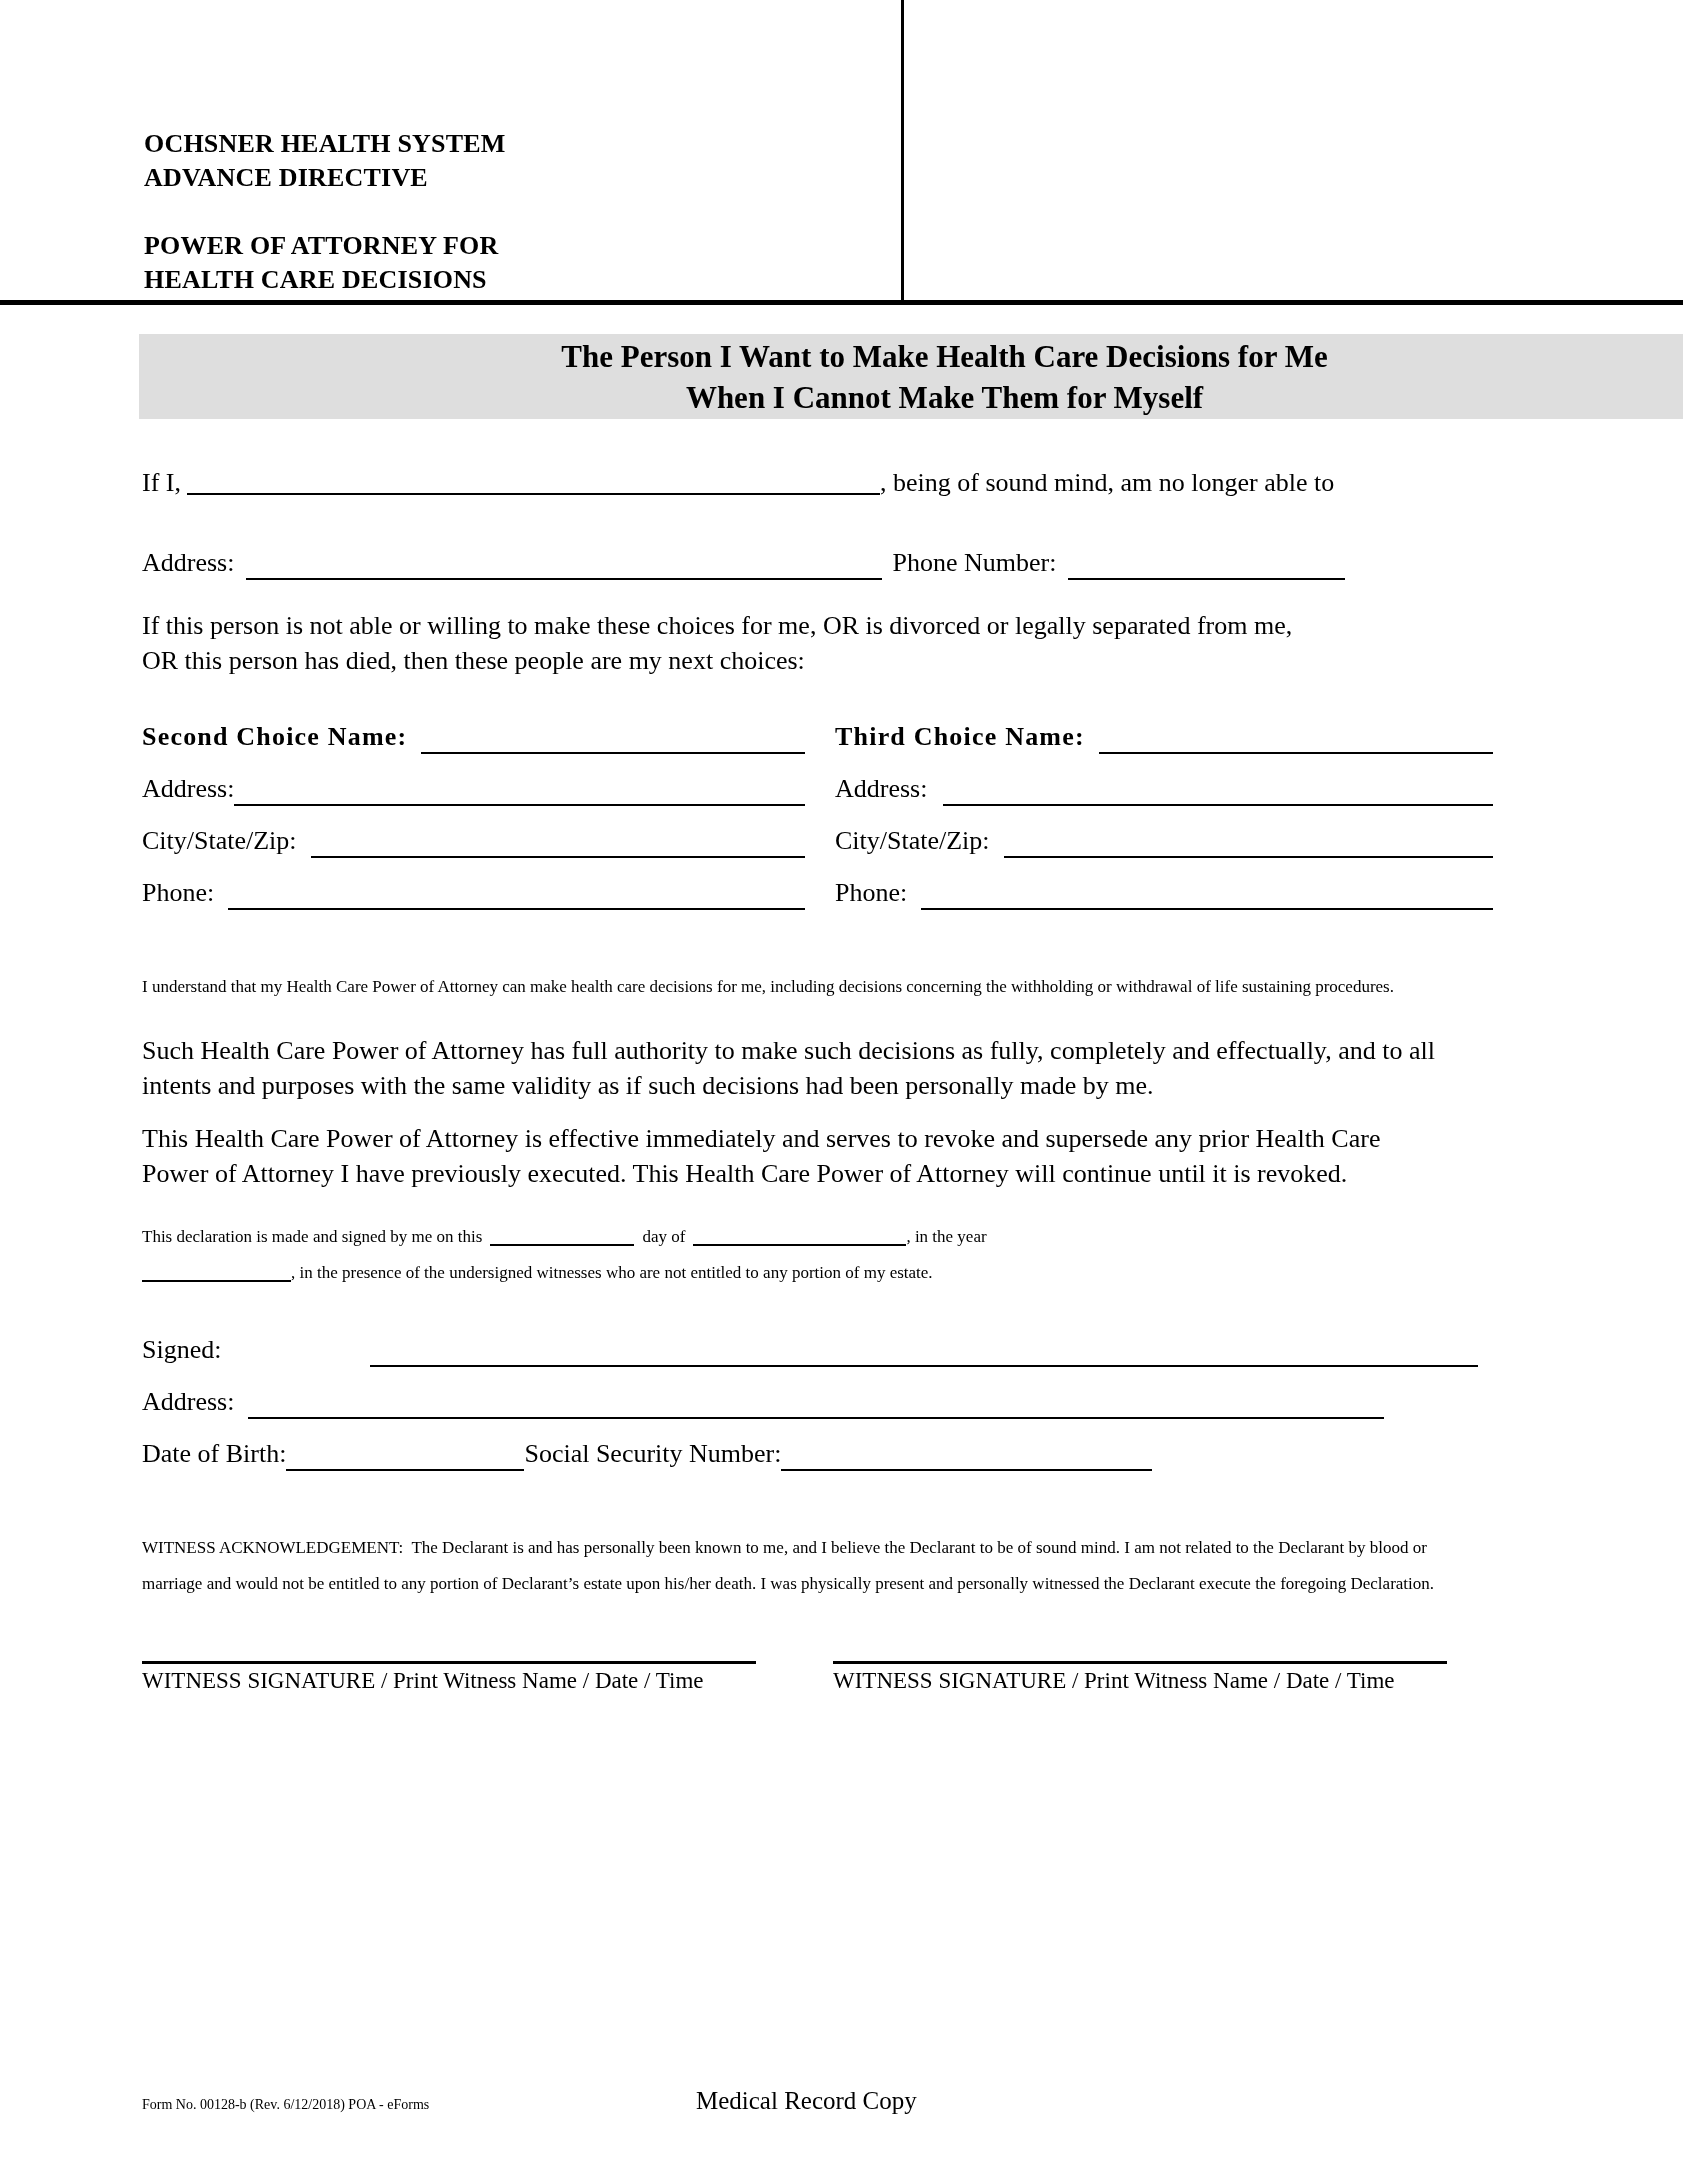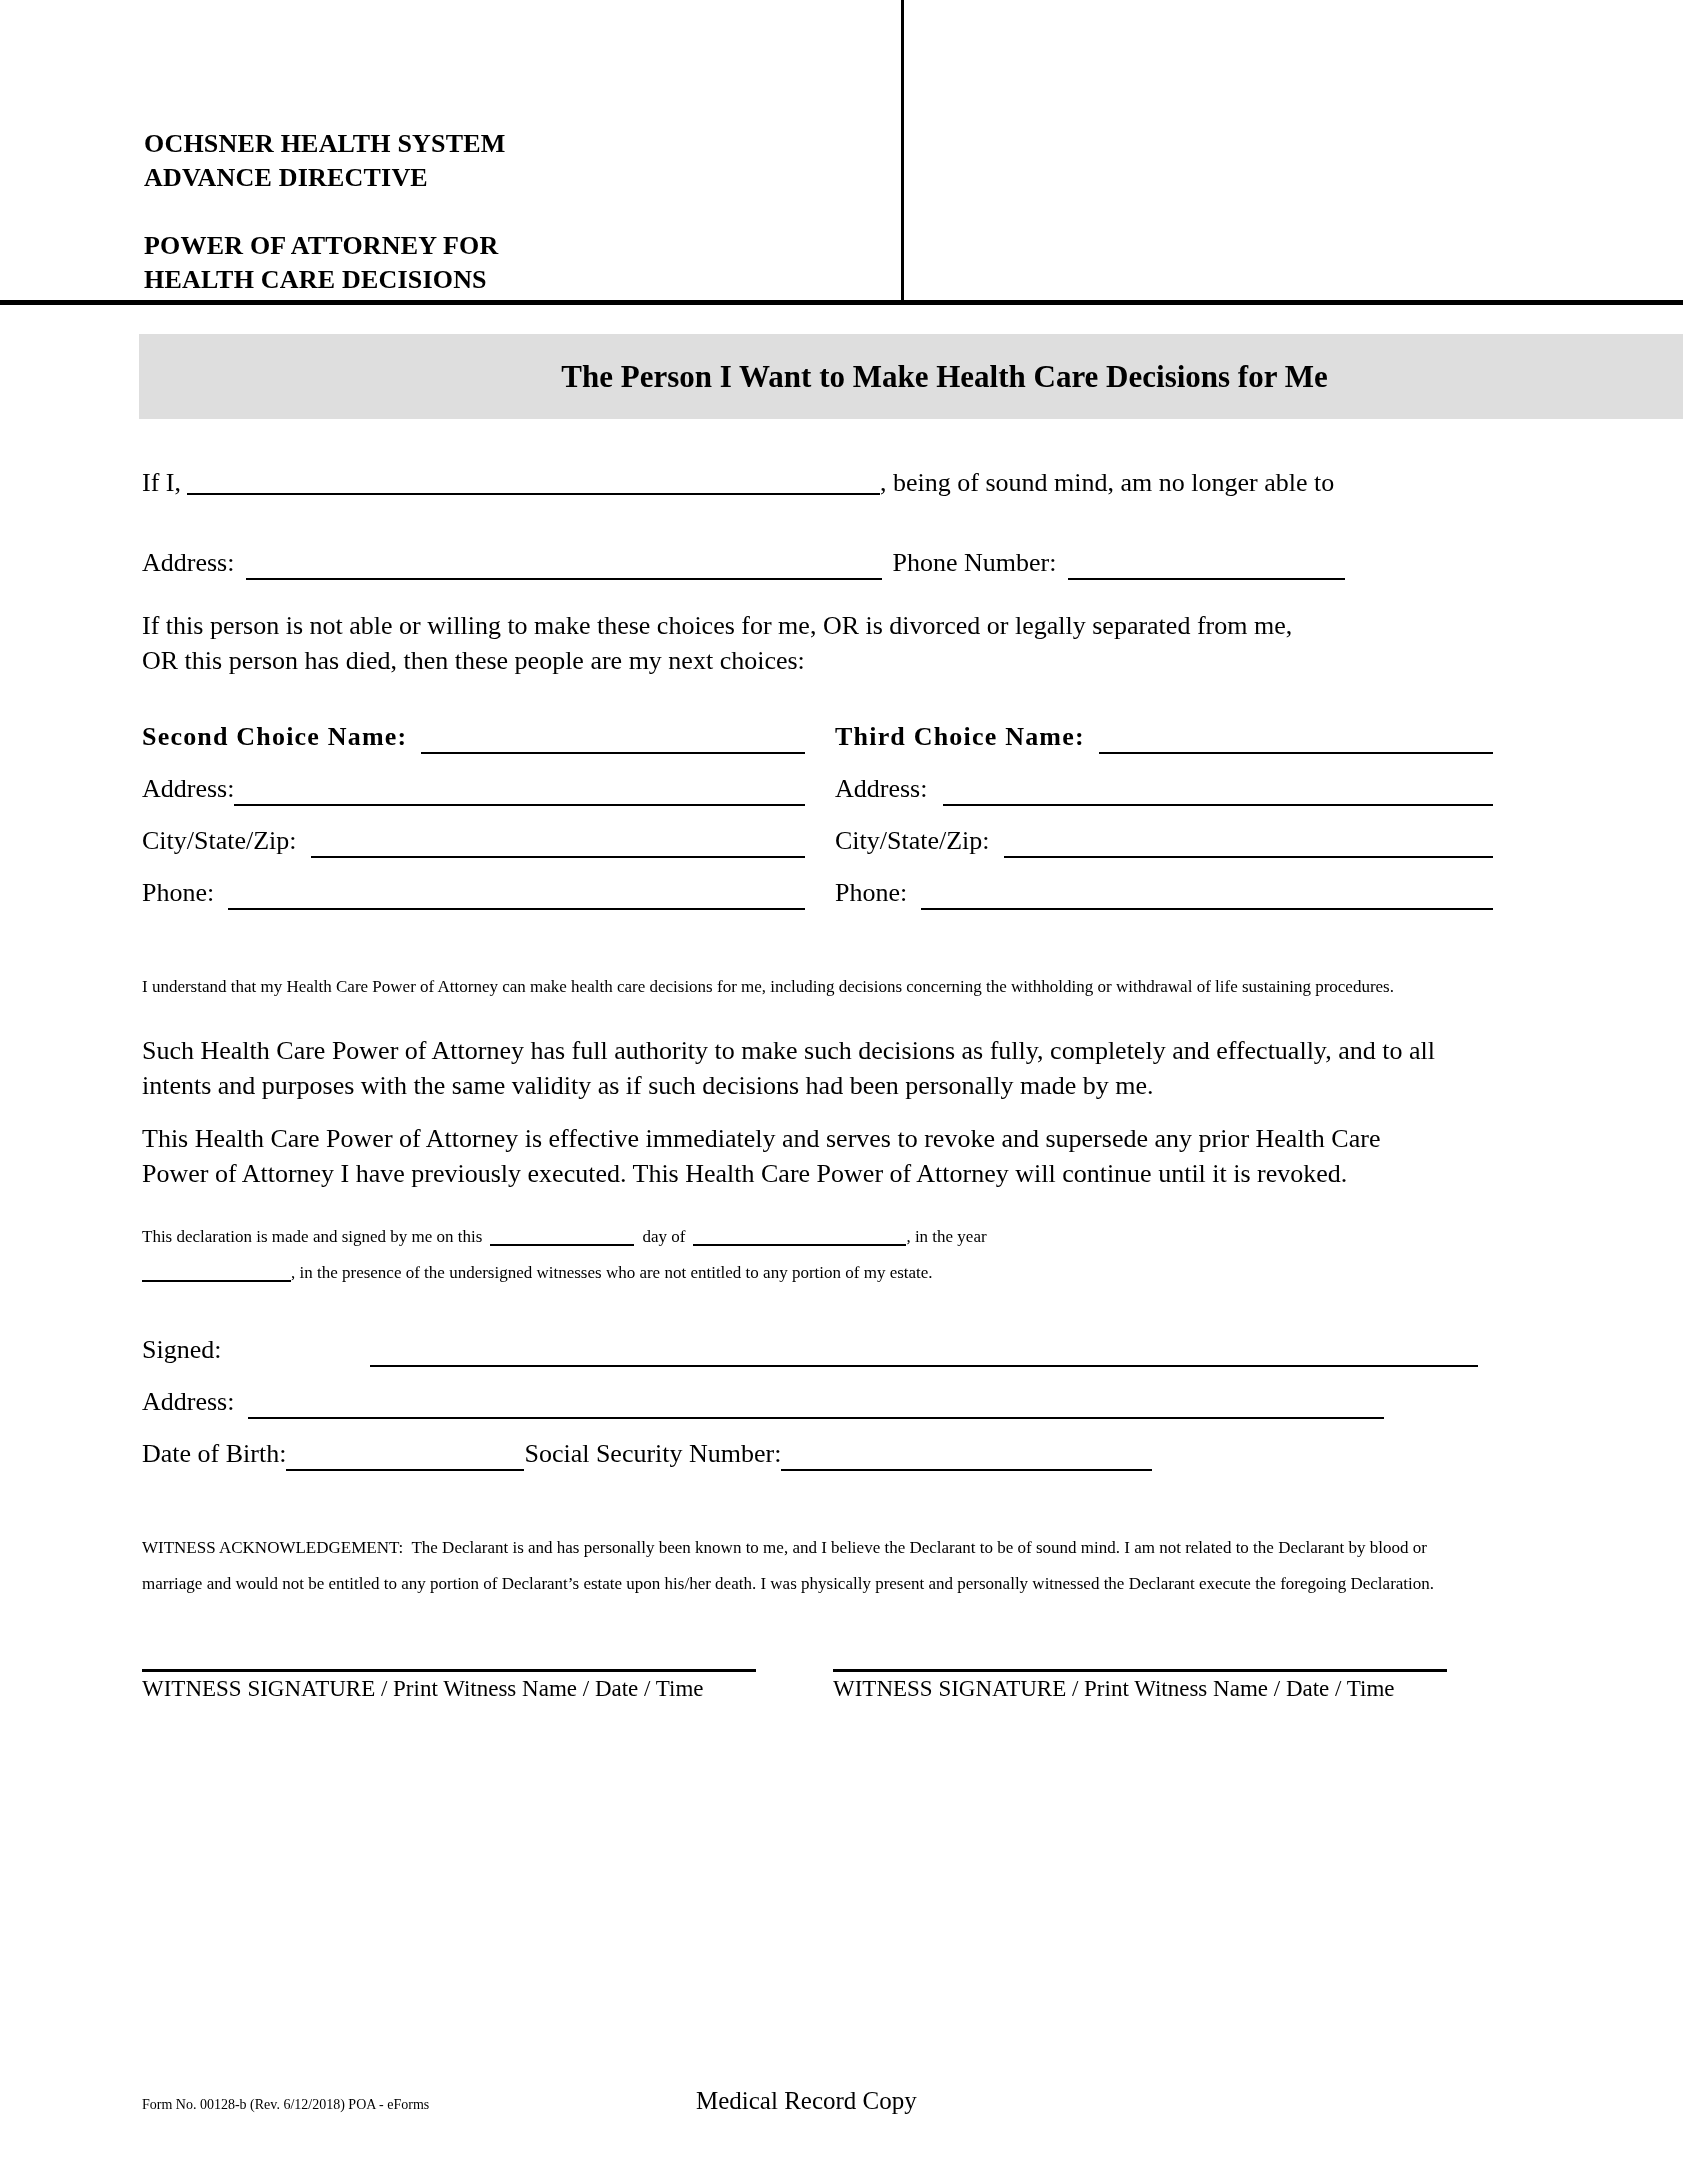--- a/index.html
+++ b/index.html
@@ -143,21 +143,20 @@
     font-size: 26px;
     line-height: 34px;
     white-space: nowrap;
   }
 
   
   #witness-lines {
     display: flex;
     gap: 77px;
     width: 1307px;
-    margin-top: 8px;
   }
   .witness-col { width: 614px; }
   .witness-rule {
     border-top: 3px solid #000;
     width: 100%;
   }
   .witness-caption {
     font-size: 23px;
     line-height: 30px;
     padding-top: 2px;
@@ -193,20 +192,21 @@
     <div class="hdr-line">OCHSNER HEALTH SYSTEM</div>
     <div class="hdr-line">ADVANCE DIRECTIVE</div>
     <div class="hdr-gap"></div>
     <div class="hdr-line">POWER OF ATTORNEY FOR</div>
     <div class="hdr-line">HEALTH CARE DECISIONS</div>
   </div>
 </div>
 
 <div id="section-banner">
   <div class="banner-line">The Person I Want to Make Health Care Decisions for Me</div>
+  <div class="banner-line">When I Cannot Make Them for Myself</div>
 </div>
 
 <div id="body-zone">
 
   <div class="para">
     <span>If I,</span><span class="rule" style="width:693px;margin-left:6px;"></span><span>, being of sound mind, am no longer able to</span>
   </div>
 
   <div class="gap-md"></div>
 

